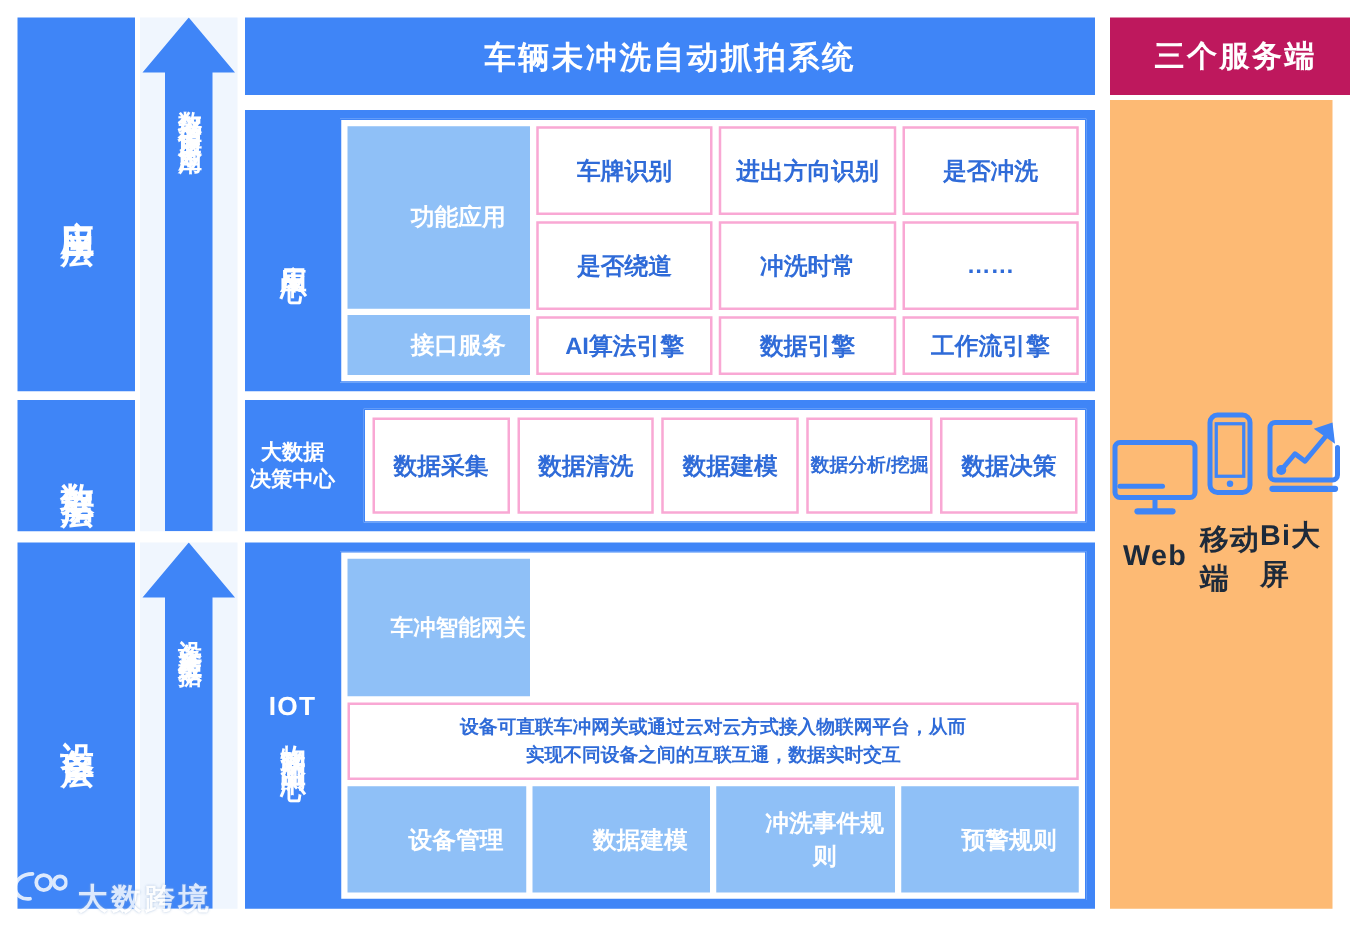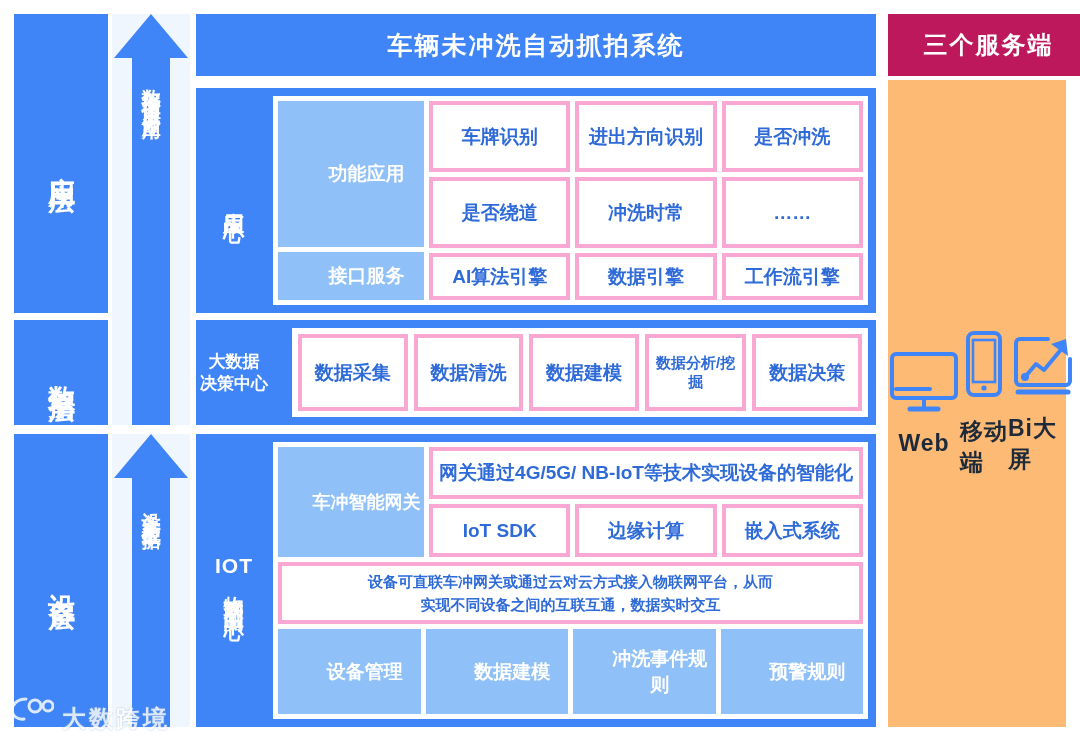--- a/index.html
+++ b/index.html
@@ -57,21 +57,21 @@
   .sec-body{
     flex:1;background:#ffffff;
     border:1px solid #3f85f7;
     margin:7px 7px 7px 0;
     display:flex;flex-direction:column;
     box-sizing:border-box;
   }
 
   
   .wbox{
-    border:4px solid #f9a8d4;background:#fff;
+    border:2px solid #f9a8d4;background:#fff;
     color:#2f6bd8;font-weight:bold;
     display:flex;align-items:center;justify-content:center;
     text-align:center;box-sizing:border-box;
   }
   .lbox{
     background:#8fc0f7;color:#ffffff;font-weight:bold;
     display:flex;align-items:center;justify-content:center;
     text-align:center;box-sizing:border-box;padding-left:31px;
   }
 
@@ -228,28 +228,20 @@
 
   <div class="section" id="iot-section">
     <div class="sec-label">
       <div class="iot-head">IOT</div>
       <span class="vtext">物联网监测中心</span>
     </div>
     <div class="sec-body">
       <div class="iot-inner">
         <div class="iot-top">
           <div class="lbox gw-box">车冲智能网关</div>
-          <div class="gw-right">
-            <div class="wbox gw-desc">网关通过4G/5G/ NB-IoT等技术实现设备的智能化</div>
-            <div class="gw-row">
-              <div class="wbox">IoT SDK</div>
-              <div class="wbox">边缘计算</div>
-              <div class="wbox">嵌入式系统</div>
-            </div>
-          </div>
         </div>
         <div class="wbox iot-mid">
           <div>
             <div>设备可直联车冲网关或通过云对云方式接入物联网平台，从而</div>
             <div>实现不同设备之间的互联互通，数据实时交互</div>
           </div>
         </div>
         <div class="iot-bottom">
           <div class="lbox">设备管理</div>
           <div class="lbox">数据建模</div>

